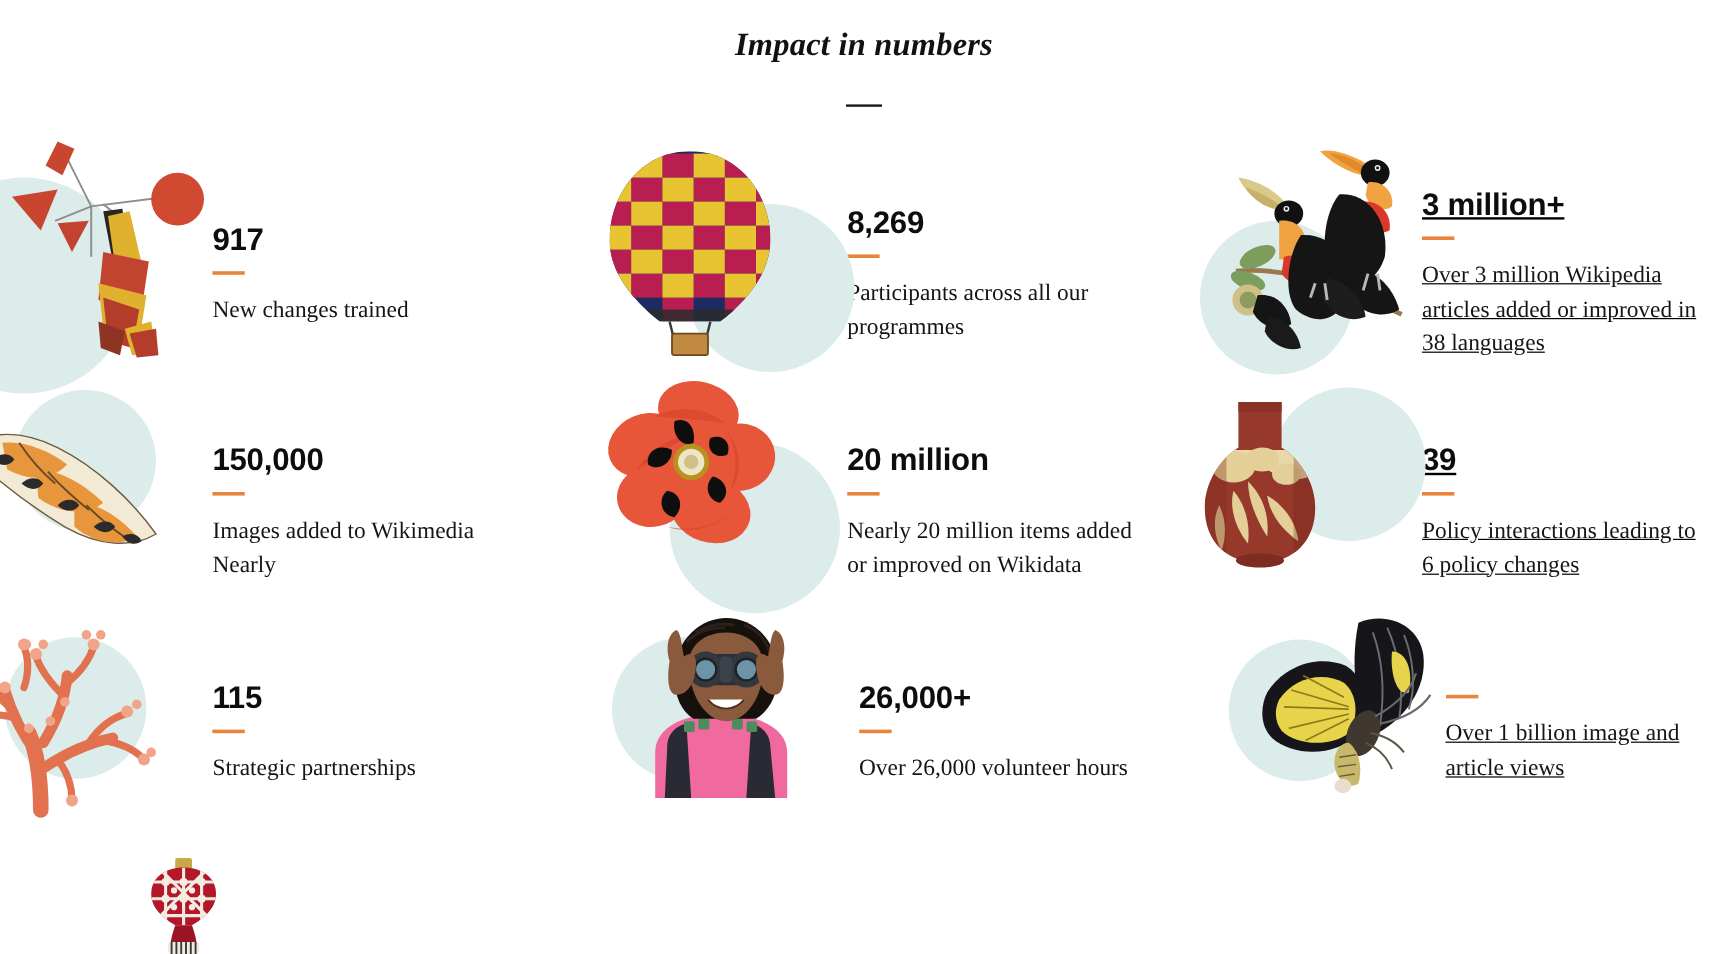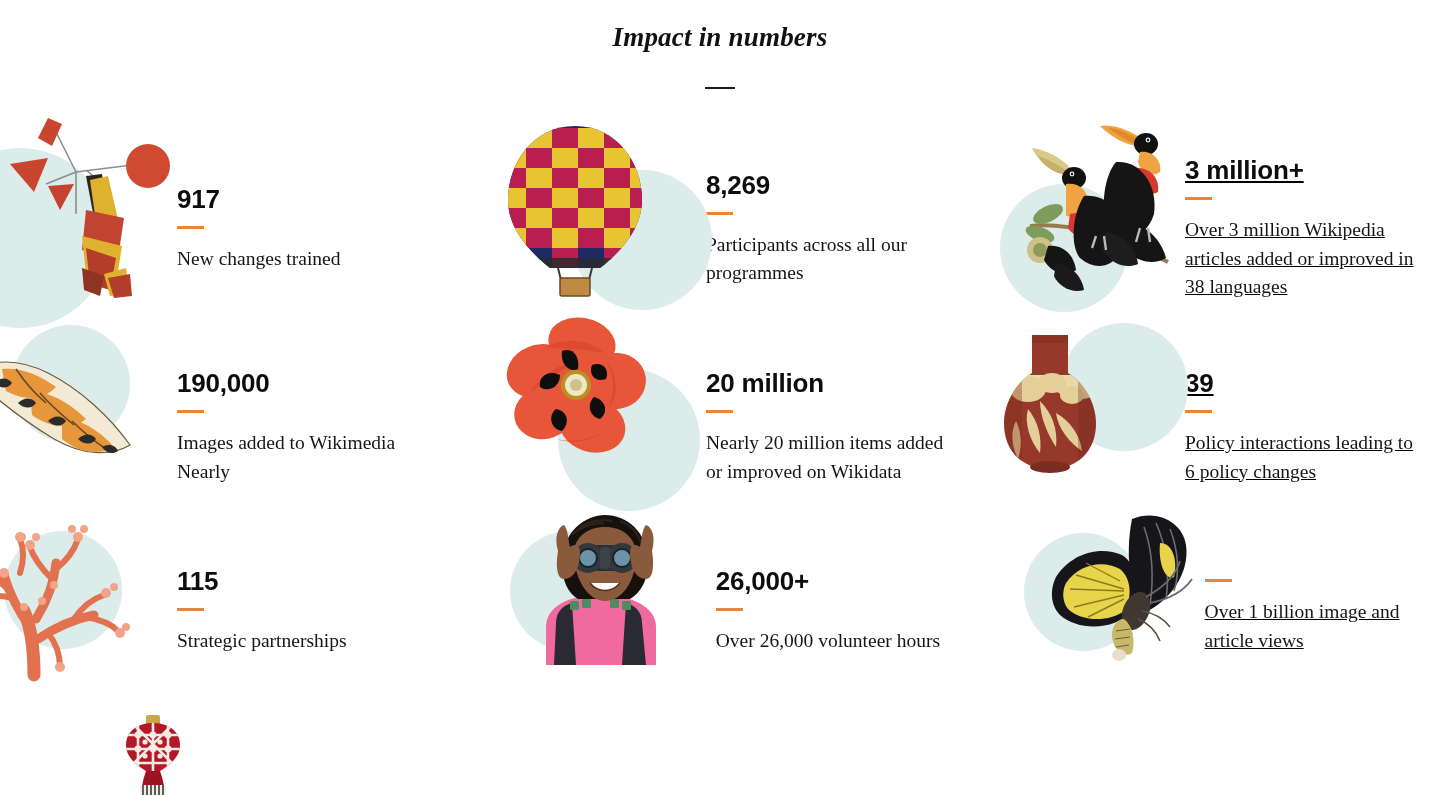--- a/index.html
+++ b/index.html
@@ -315,21 +315,21 @@
             <path d="M-8 50 C-2 44 6 44 10 50 C6 56 -2 56 -8 50 Z"></path>
             <path d="M4 66 C10 60 18 60 22 66 C18 72 10 72 4 66 Z"></path>
             <path d="M28 86 C34 80 42 80 46 86 C42 92 34 92 28 86 Z"></path>
             <path d="M58 104 C64 98 72 98 76 104 C72 110 64 110 58 104 Z"></path>
             <path d="M88 122 C94 116 102 116 106 122 C102 128 94 128 88 122 Z"></path>
             <path d="M112 130 C118 126 126 128 128 134 C122 138 116 136 112 130 Z"></path>
           </g>
         </svg>
       </div>
       <div class="stat-text text-a">
-        <div class="stat-number">190,000</div>
+        <div class="stat-number">150,000</div>
         <div class="stat-rule"></div>
         <div class="stat-desc">Images added to Wikimedia Nearly</div>
       </div>
     </div>
 
     <div class="stat-cell cell-b">
       <div class="art-slot" style="width:190px;">
         <div class="mint" style="left:58px; top:52px; width:142px; height:142px;"></div>
         <svg class="art" width="190" height="170" viewBox="0 0 190 170" aria-hidden="true">
           <g fill="#e8563a">

